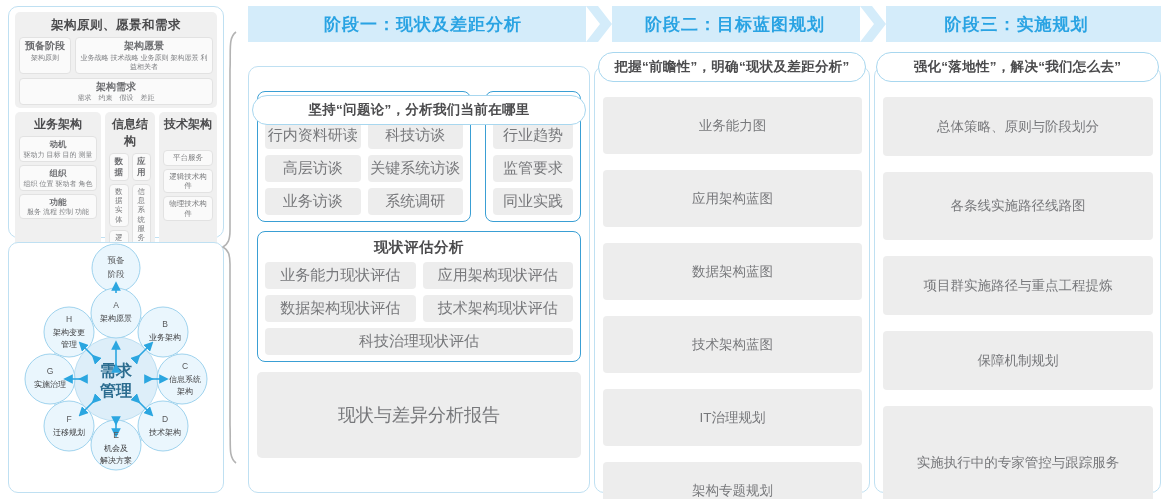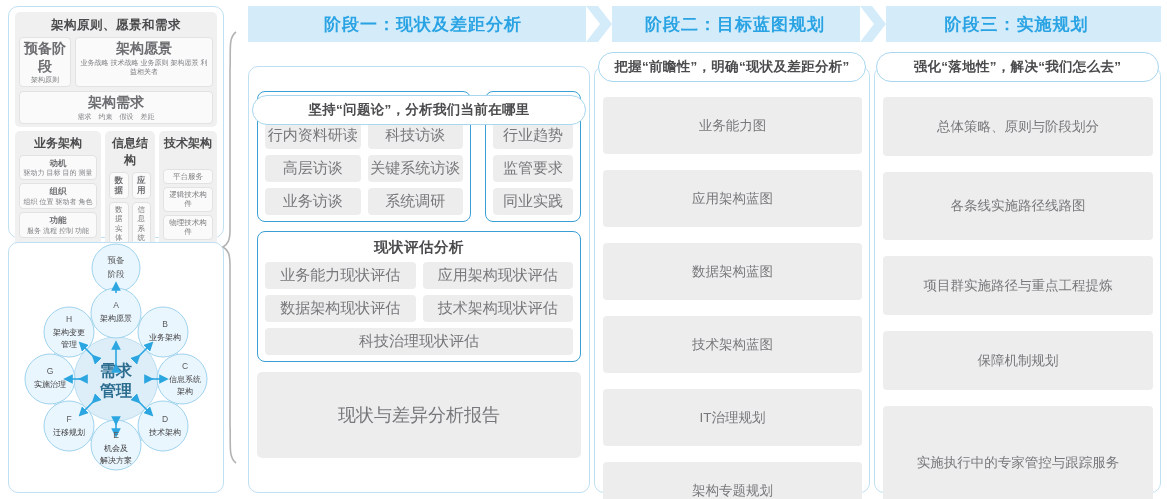--- a/index.html
+++ b/index.html
@@ -24,21 +24,21 @@
   }
   .lp-title{
     font-size:12.5px; font-weight:bold; color:#4b4b4d; text-align:center;
     letter-spacing:.5px; margin:2px 0 3px;
   }
   .lp-row{ display:flex; gap:4px; }
   .lp-cell{
     background:#fafafa; border:1px solid #e2e2e2; border-radius:4px;
     padding:2px 3px; text-align:center; flex:1;
   }
-  .lp-cell .h{ font-size:14px; font-weight:bold; color:#6d6e71; line-height:1.25; }
+  .lp-cell .h{ font-size:10px; font-weight:bold; color:#6d6e71; line-height:1.25; }
   .lp-cell .s{ font-size:7px; color:#808285; line-height:1.3; }
   .lp-cell.narrow{ flex:0 0 52px; }
   .lp-mid{ display:flex; gap:4px; margin-bottom:4px; }
   .lp-col{ background:#f0f0f0; border-radius:5px; padding:3px 4px; }
   .lp-col.c1{ flex:0 0 86px; }
   .lp-col.c2{ flex:1; }
   .lp-col.c3{ flex:0 0 58px; }
   .lp-col .ct{ font-size:12px; font-weight:bold; color:#4b4b4d; text-align:center; margin:1px 0 3px; }
   .lp-sub{
     background:#fafafa; border:1px solid #e2e2e2; border-radius:4px;

